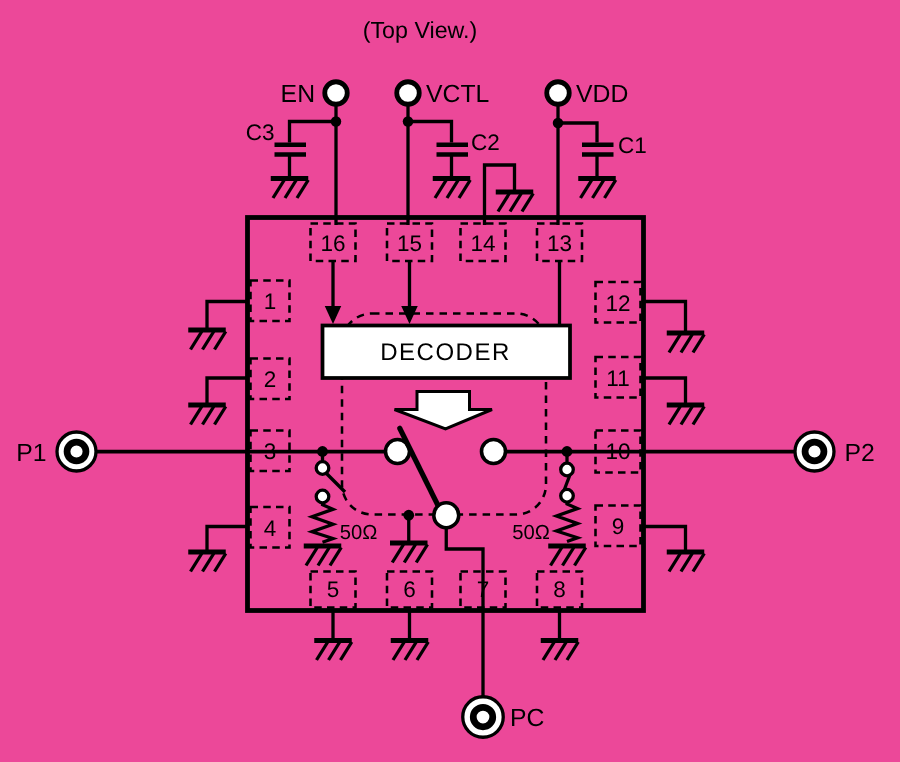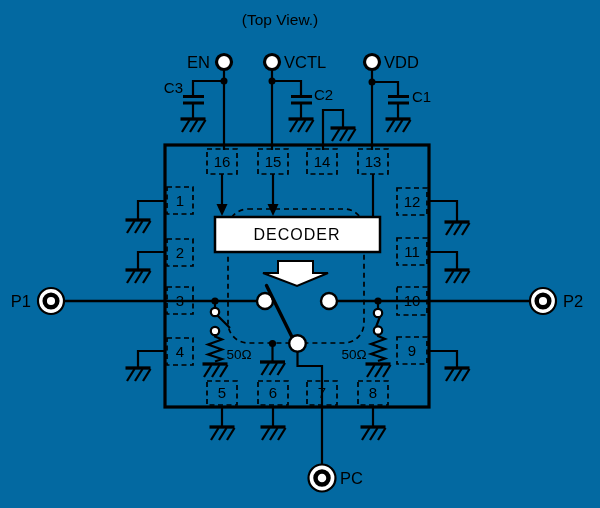--- a/index.html
+++ b/index.html
@@ -1,16 +1,16 @@
 <!DOCTYPE html>
 <html><head>
 <meta charset="utf-8">
 <style>
   html,body{margin:0;padding:0;background:#ffffff;}
-  .stage{position:relative;width:600px;height:508px;background:#0369a1;overflow:hidden;}
+  .stage{position:relative;width:600px;height:508px;background:#ec4899;overflow:hidden;}
   svg{display:block;}
   svg text{font-family:"Liberation Sans","DejaVu Sans",sans-serif;fill:#000000;}
   .t-title{font-size:15.5px;}
   .t-term{font-size:16.5px;}
   .t-cap{font-size:15px;}
   .t-pin{font-size:15px;}
   .t-decoder{font-size:16px;letter-spacing:1px;}
   .t-res{font-size:13.5px;}
   .wire{stroke:#000000;stroke-width:2.2;fill:none;}
   .wire-main{stroke:#000000;stroke-width:2.5;fill:none;}

